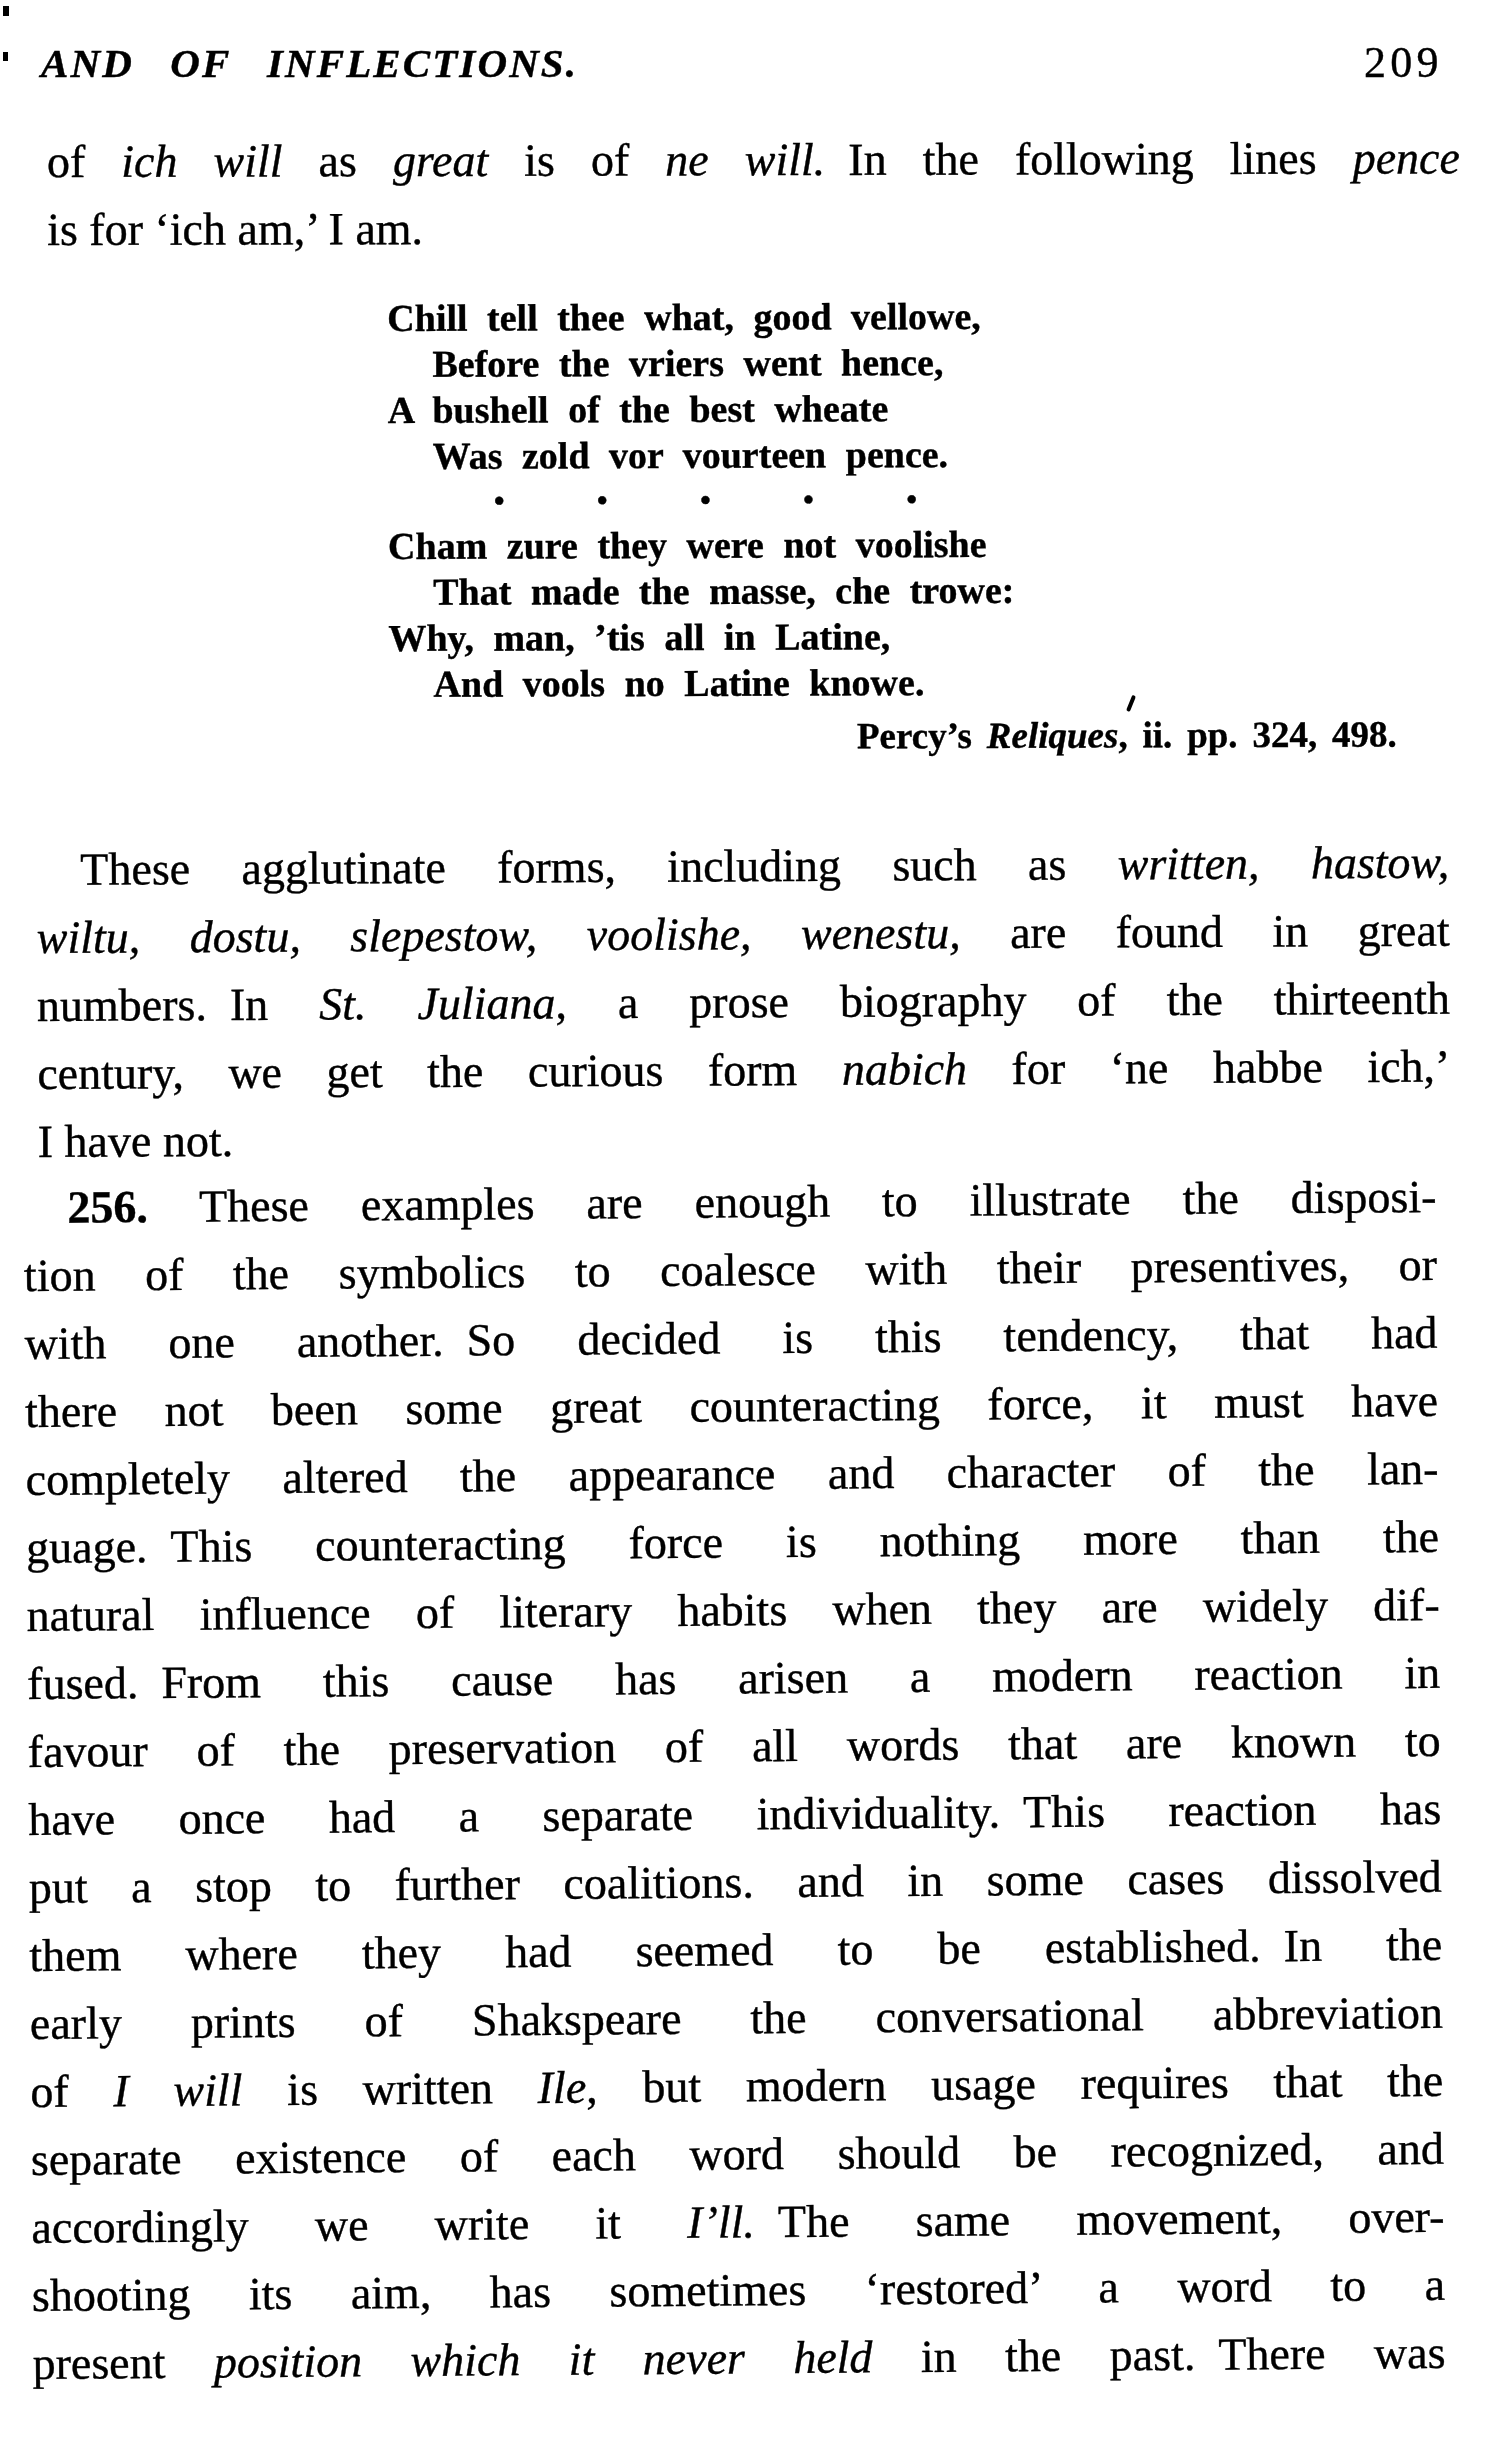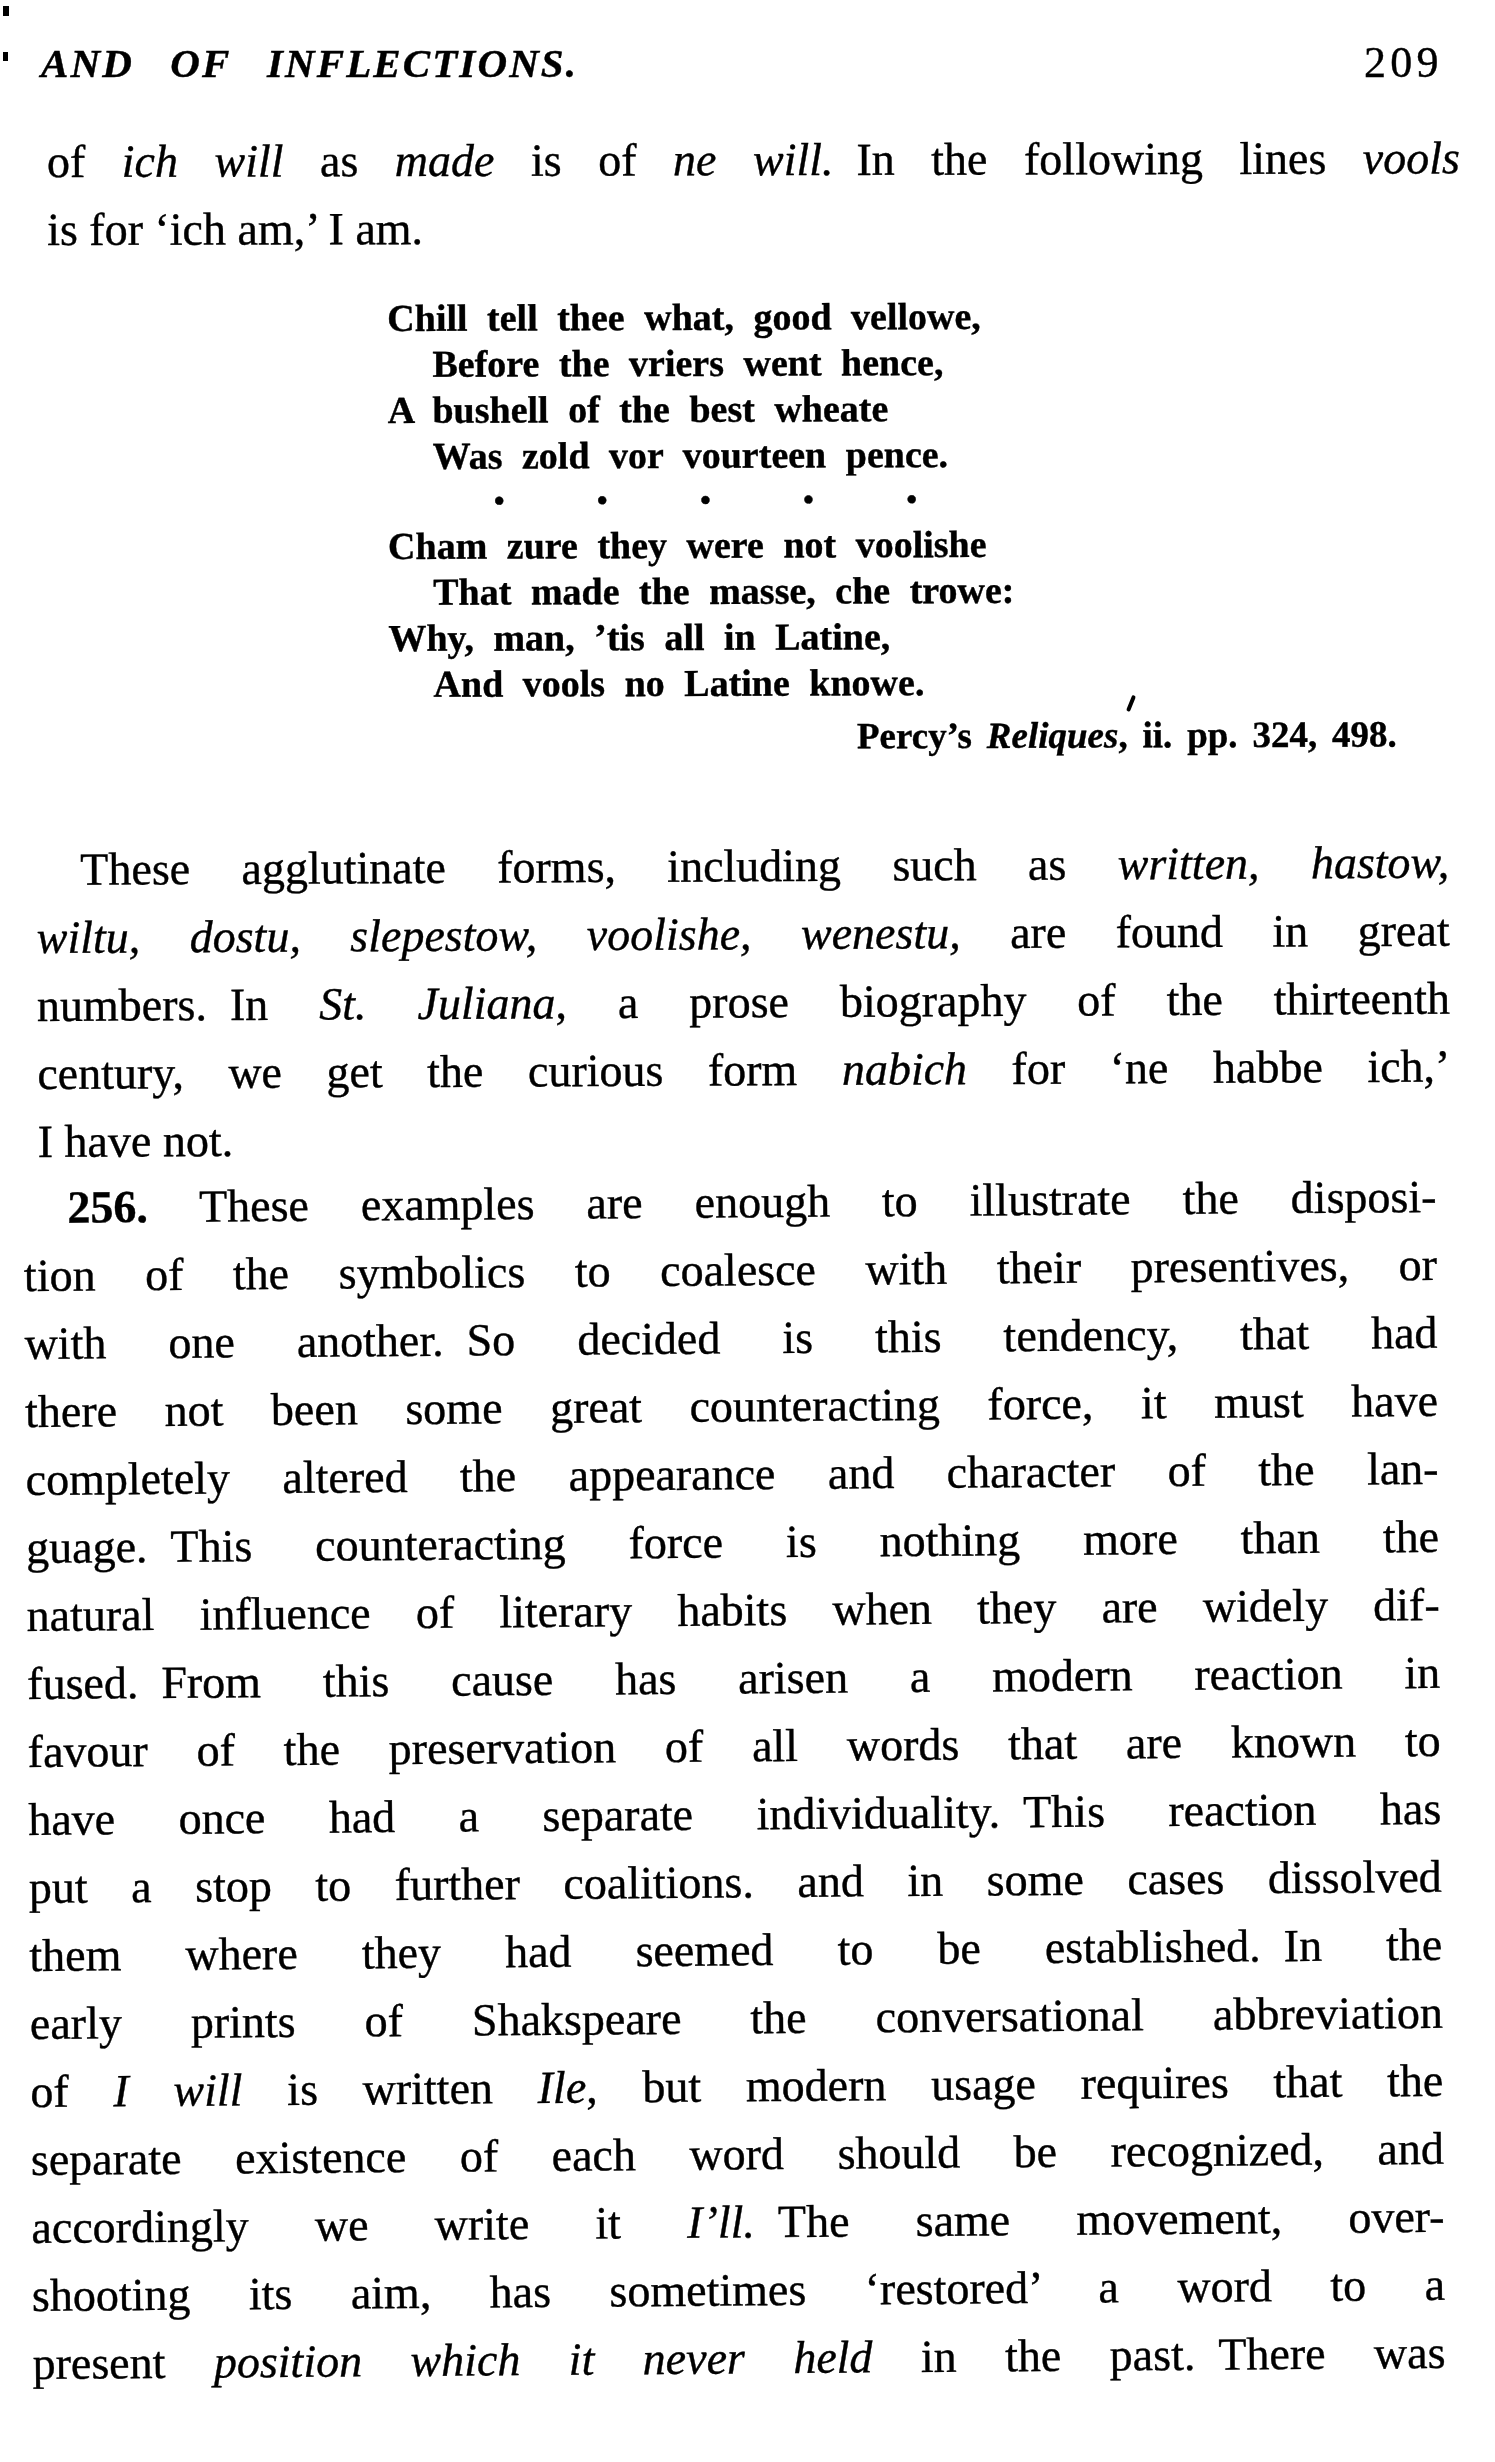--- a/index.html
+++ b/index.html
@@ -65,21 +65,21 @@
   <div class="artifact a1"></div>
   <div class="artifact a2"></div>
   <div class="artifact a3"></div>
 
   <header>
     <div class="running-title">AND OF INFLECTIONS.</div>
     <div class="page-number">209</div>
   </header>
 
   <section class="intro">
-    <div class="ln j"><span>of </span><span class="it">ich will</span><span> as </span><span class="it">made</span><span> is of </span><span class="it">ne will.</span><span> In the following lines </span><span class="it">vools</span></div>
+    <div class="ln j"><span>of </span><span class="it">ich will</span><span> as </span><span class="it">great</span><span> is of </span><span class="it">ne will.</span><span> In the following lines </span><span class="it">pence</span></div>
     <div class="ln"><span>is for ‘ich am,’ I am.</span></div>
   </section>
 
   <section class="poem">
     <div class="pline">Chill tell thee what, good vellowe,</div>
     <div class="pline pind">Before the vriers went hence,</div>
     <div class="pline">A bushell of the best wheate</div>
     <div class="pline pind">Was zold vor vourteen pence.</div>
     <div class="dots">
       <span>•</span>

